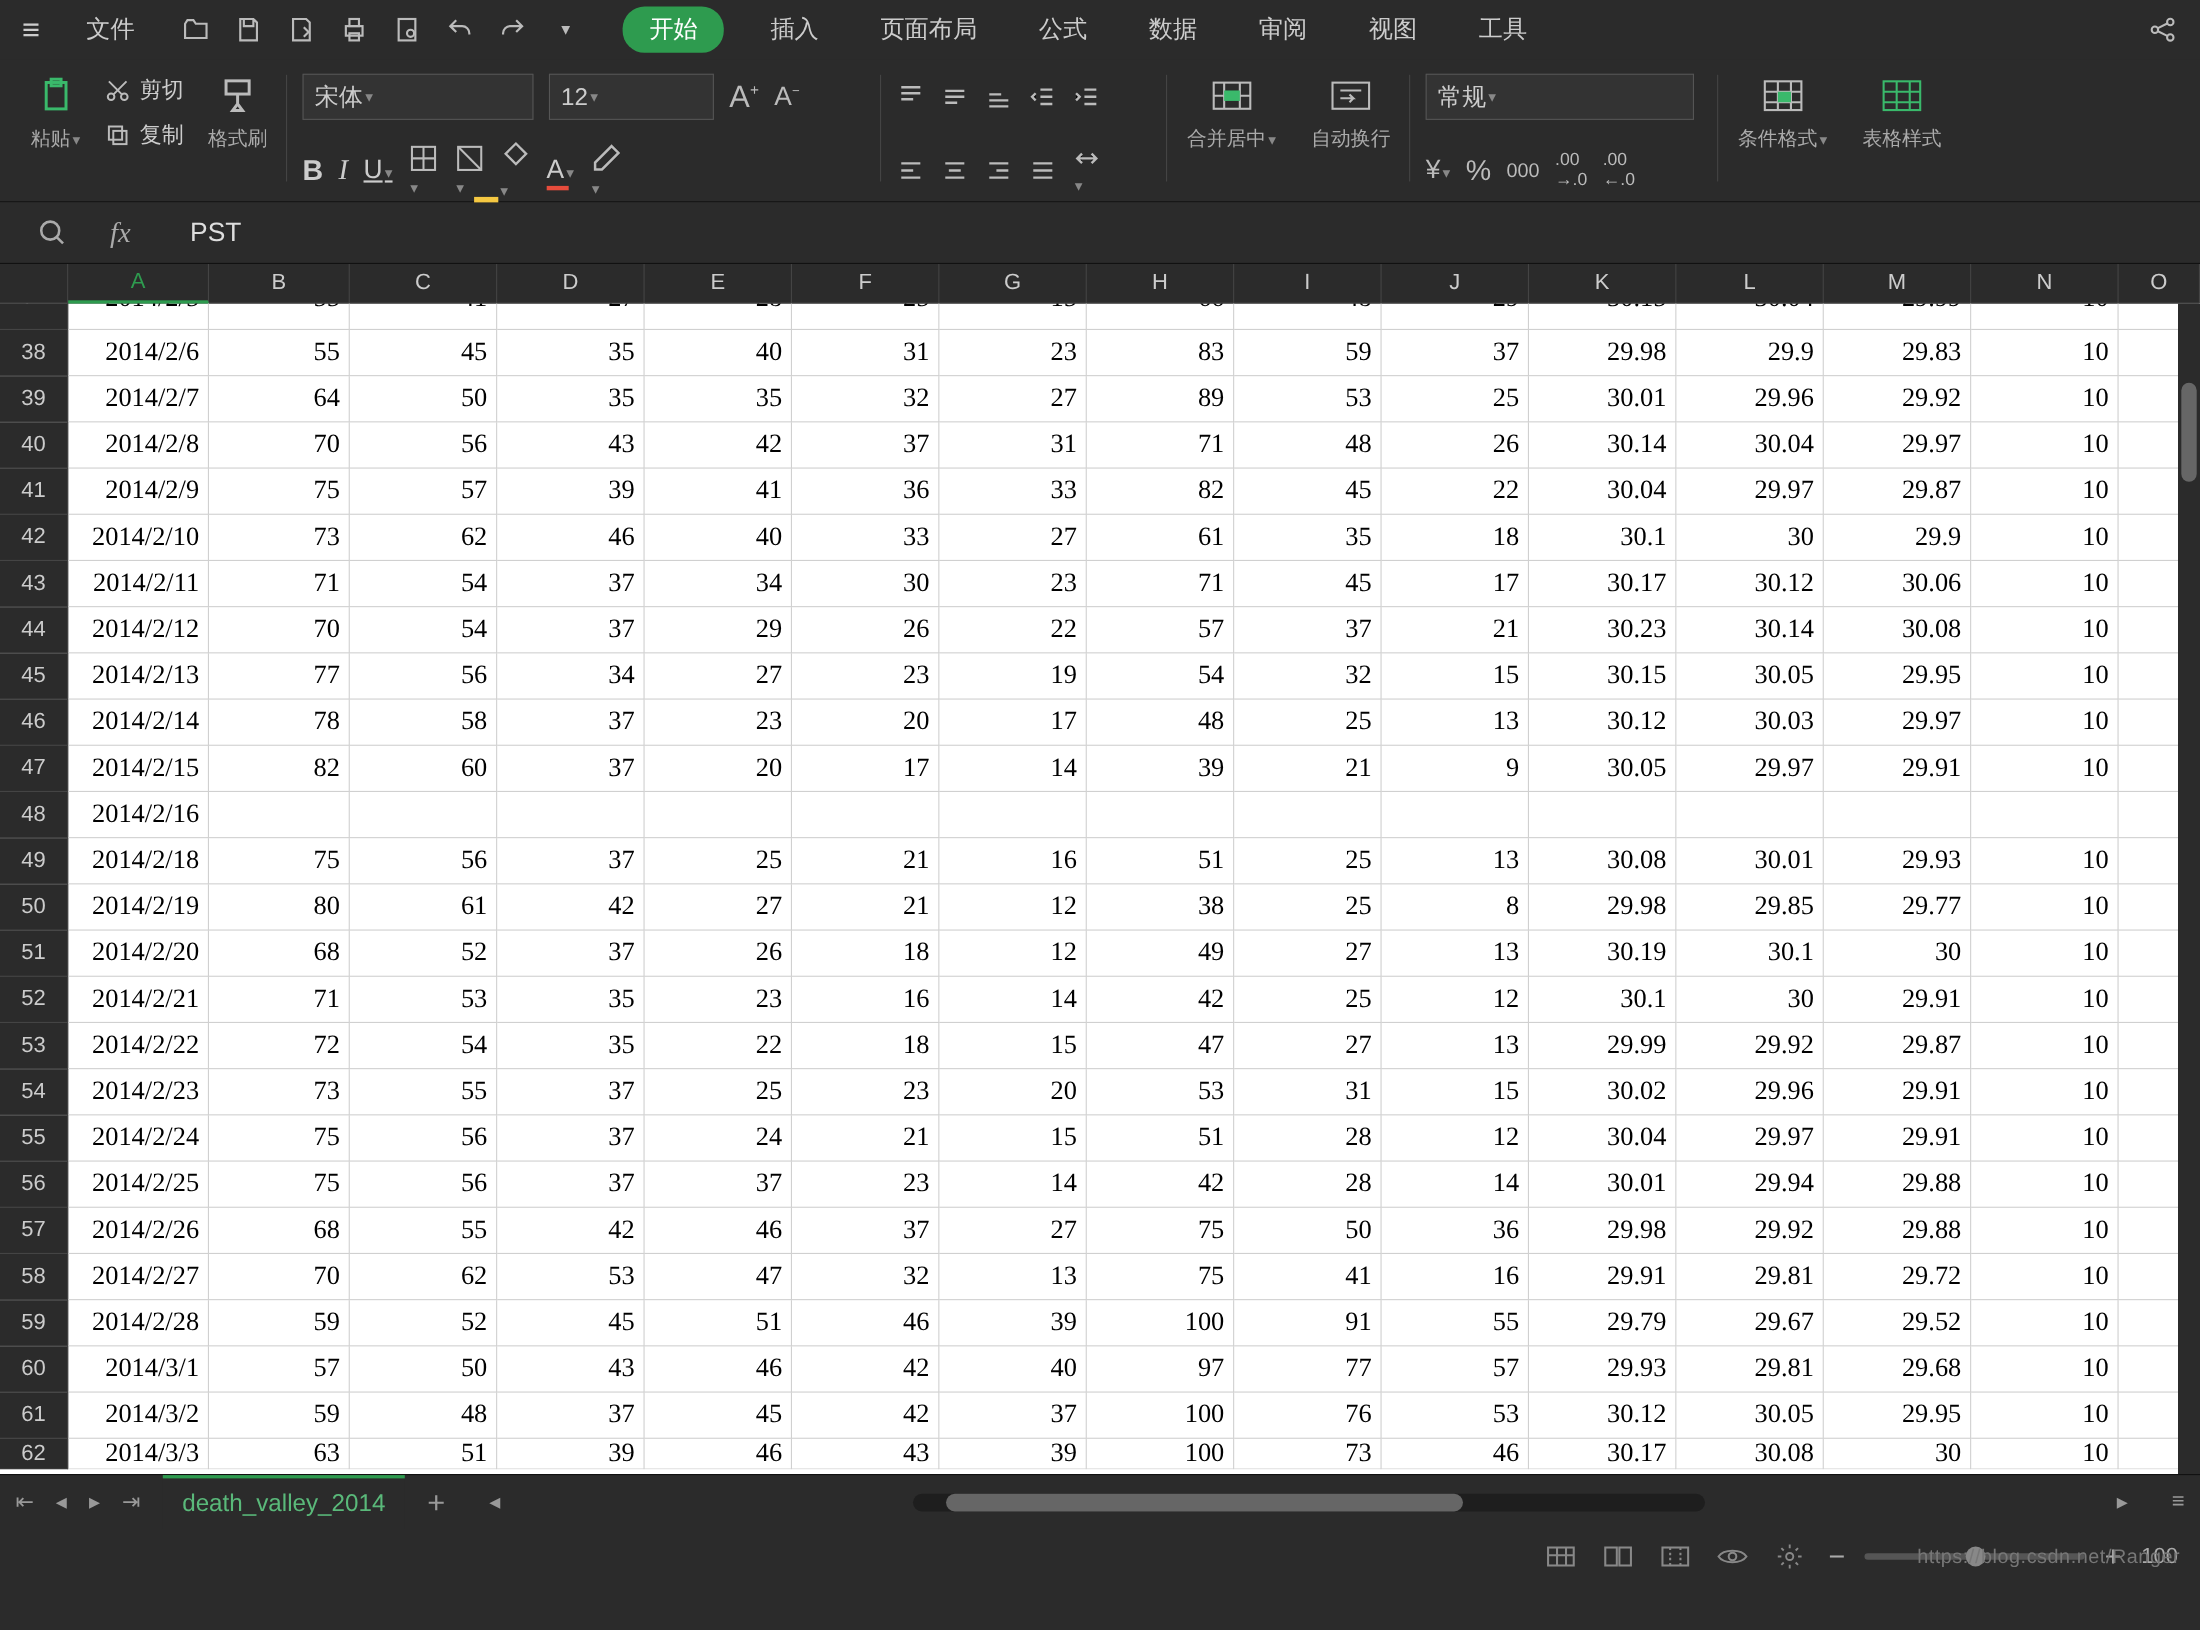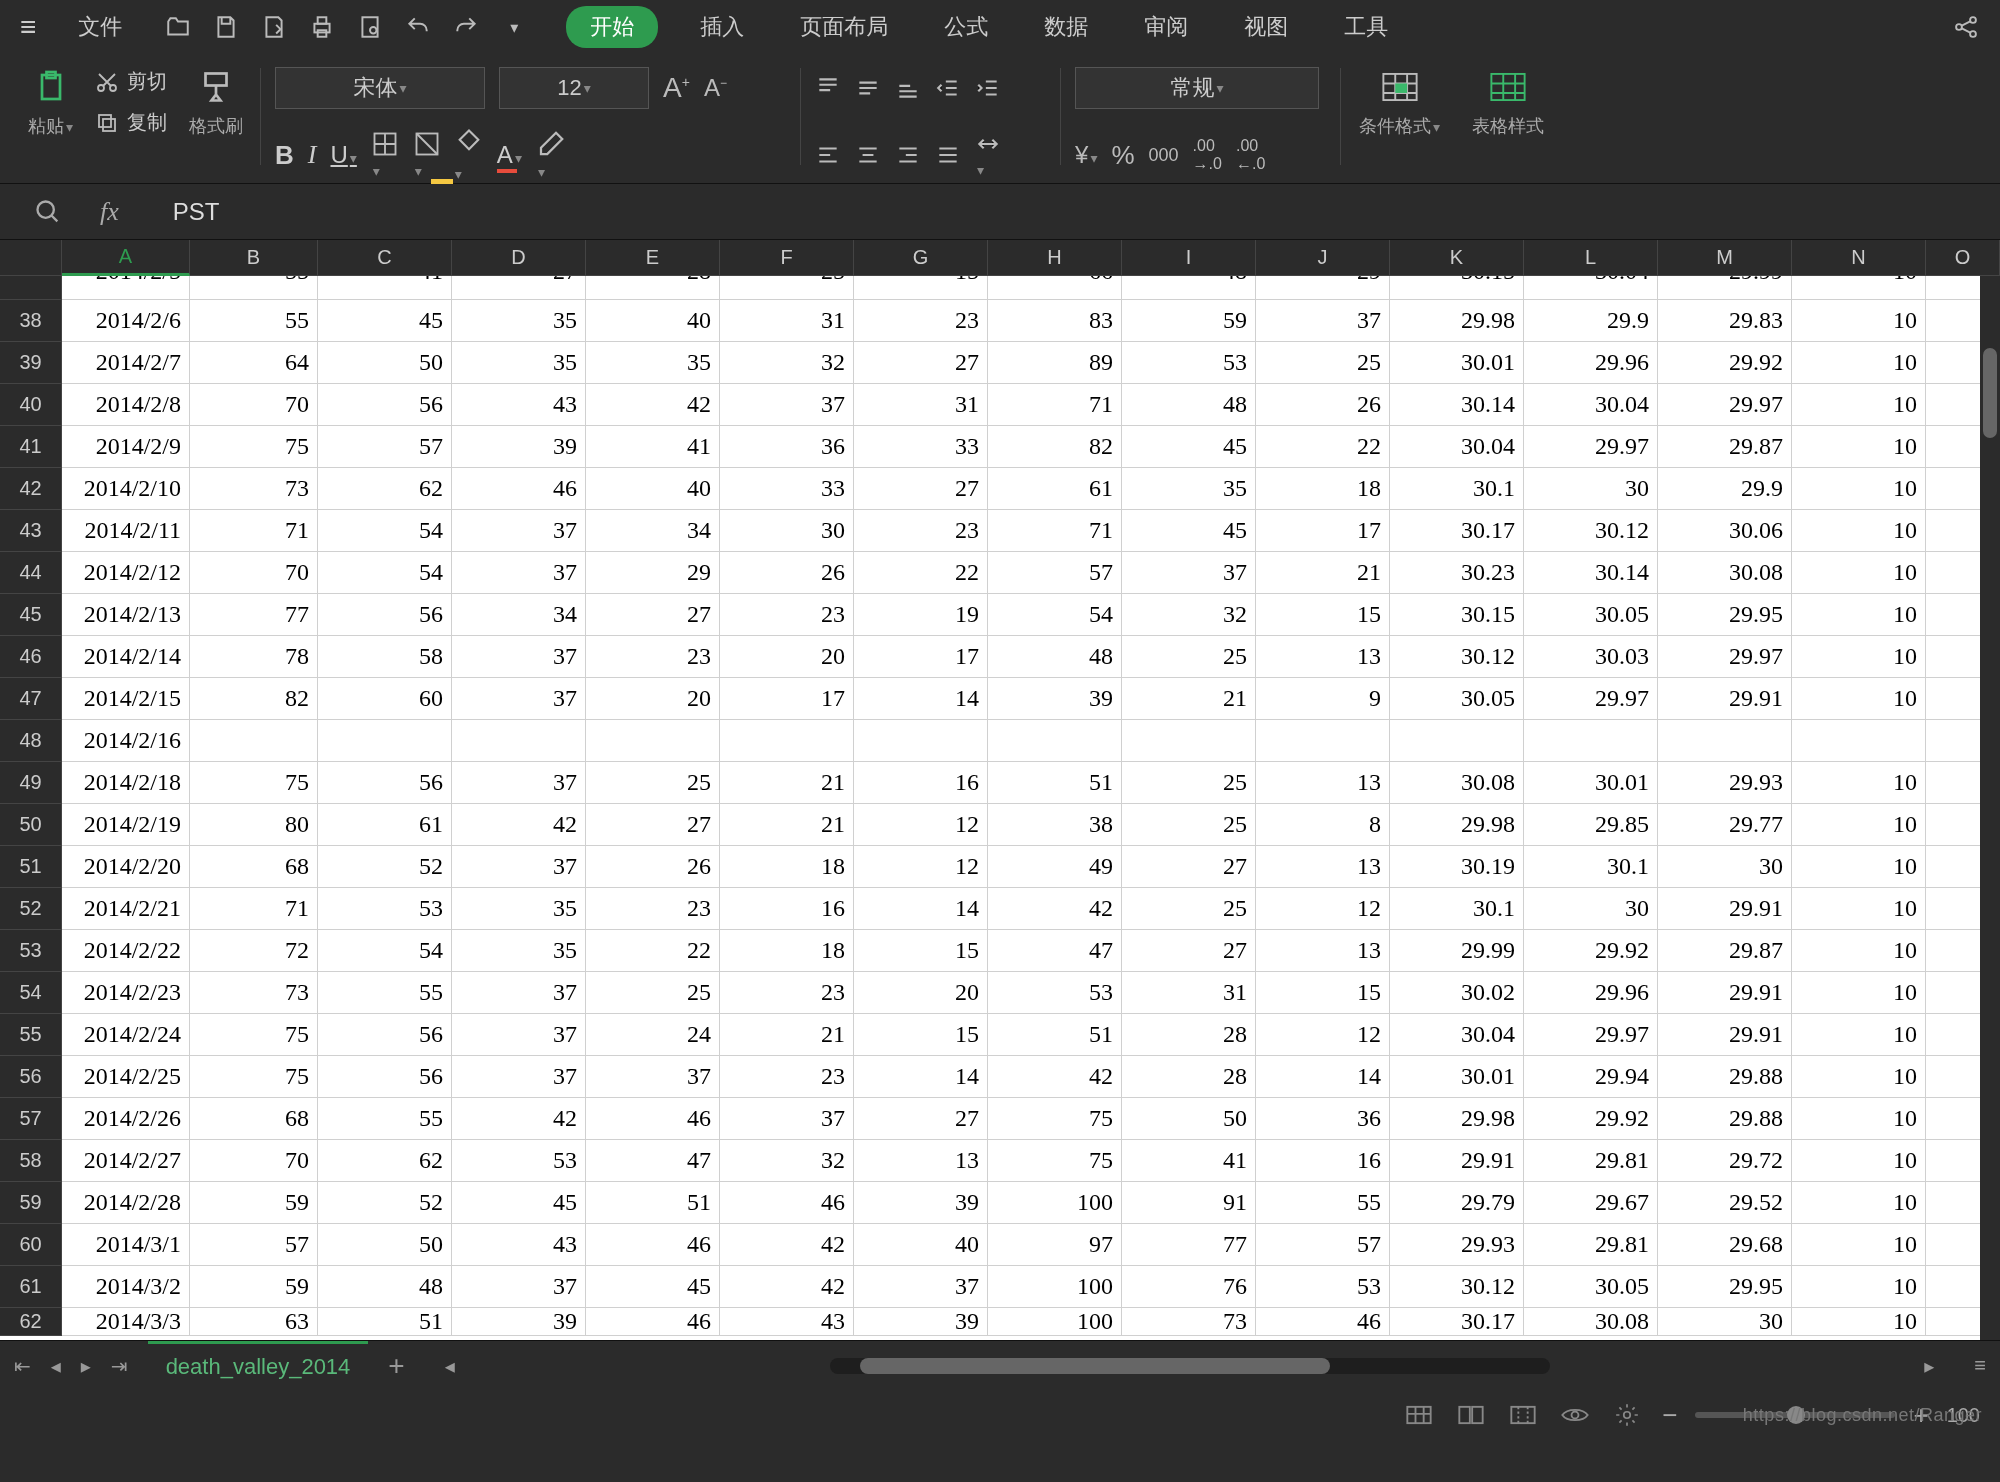--- a/index.html
+++ b/index.html
@@ -19,21 +19,21 @@
 .ribbon-group { display: flex; flex-direction: column; justify-content: space-between; padding: 4px 14px 2px 14px; position: relative; }
 .ribbon-group::after { content: ''; position: absolute; right: 0; top: 10px; bottom: 18px; width: 1px; background: #444; }
 .ribbon-group:last-child::after { display: none; }
 .rg-row { display: flex; align-items: center; gap: 14px; height: 52px; }
 .rg-label { font-size: 18px; color: #aaa; text-align: left; padding-top: 2px; }
 .big-btn { display: flex; flex-direction: column; align-items: center; gap: 6px; cursor: pointer; padding: 6px 4px; }
 .big-btn .ic { width: 38px; height: 38px; display: inline-flex; align-items: center; justify-content: center; color: #3ab96b; font-size: 32px; }
 .big-btn .ic.gray { color: #bbb; }
 .small-btn { display: flex; align-items: center; gap: 8px; font-size: 20px; color: #ccc; cursor: pointer; }
 .dd { font-size: 14px; color: #888; margin-left: 2px; }
-.select-box { display: flex; align-items: center; justify-content: center; border: 1px solid #555; background: #333; padding: 4px 10px; font-size: 22px; color: #ccc; }
+.select-box { display: flex; align-items: center; justify-content: flex-start; border: 1px solid #555; background: #333; padding: 4px 10px; font-size: 22px; color: #ccc; }
 .font-name { width: 210px; height: 42px; }
 .font-size { width: 150px; height: 42px; }
 .num-fmt { width: 244px; height: 42px; }
 svg { display: block; }
 
 
 .formula-bar { display: flex; align-items: center; height: 56px; background: #2b2b2b; border-bottom: 1px solid #111; }
 .name-box { width: 248px; height: 100%; display: flex; align-items: center; justify-content: center; font-size: 22px; color: #ddd; border-right: 1px solid #444; position: relative; }
 .name-box .dd2 { position: absolute; right: 14px; color: #888; font-size: 16px; }
 .fb-icons { display: flex; gap: 38px; padding: 0 34px; align-items: center; color: #aaa; font-size: 26px; }
@@ -267,20 +267,43 @@
           <svg width="26" height="26" viewBox="0 0 24 24" stroke="#bbb" stroke-width="2">
             <path d="M4 6h16M4 12h16M4 18h16"></path>
           </svg>
         </span>
       <span><svg width="26" height="26" viewBox="0 0 24 24" stroke="#bbb" stroke-width="2">
             <path d="M4 12h16M8 8l-4 4 4 4M16 8l4 4-4 4"></path>
           </svg><span class="dd">▾</span></span>
     </div>
   </div>
 
+  <div class="ribbon-group">
+    <div style="display:flex;gap:24px">
+      <div class="big-btn">
+        <span class="ic gray">
+            <svg width="40" height="32" viewBox="0 0 32 24" fill="none" stroke="#bbb" stroke-width="1.6">
+              <rect x="2" y="2" width="28" height="20"></rect>
+              <path d="M2 12h28M10 2v20M22 2v20"></path>
+              <rect x="10" y="8" width="12" height="8" fill="#3ab96b" stroke="none"></rect>
+            </svg>
+          </span>
+        <span class="rg-label"><span>合并居中</span><span class="dd">▾</span></span>
+      </div>
+      <div class="big-btn">
+        <span class="ic gray">
+            <svg width="40" height="32" viewBox="0 0 32 24" fill="none" stroke="#bbb" stroke-width="1.6">
+              <rect x="2" y="2" width="28" height="20"></rect>
+              <path d="M8 8h16M8 14h10l-3-3m3 3l-3 3"></path>
+            </svg>
+          </span>
+        <span class="rg-label">自动换行</span>
+      </div>
+    </div>
+  </div>
 
   <div class="ribbon-group" style="min-width:280px">
     <div class="rg-row">
       <div class="select-box num-fmt">
           <span>常规</span>
           <span class="dd">▾</span>
         </div>
     </div>
     <div class="rg-row">
       <span style="color:#bbb;font-size:24px">¥<span class="dd">▾</span></span>

